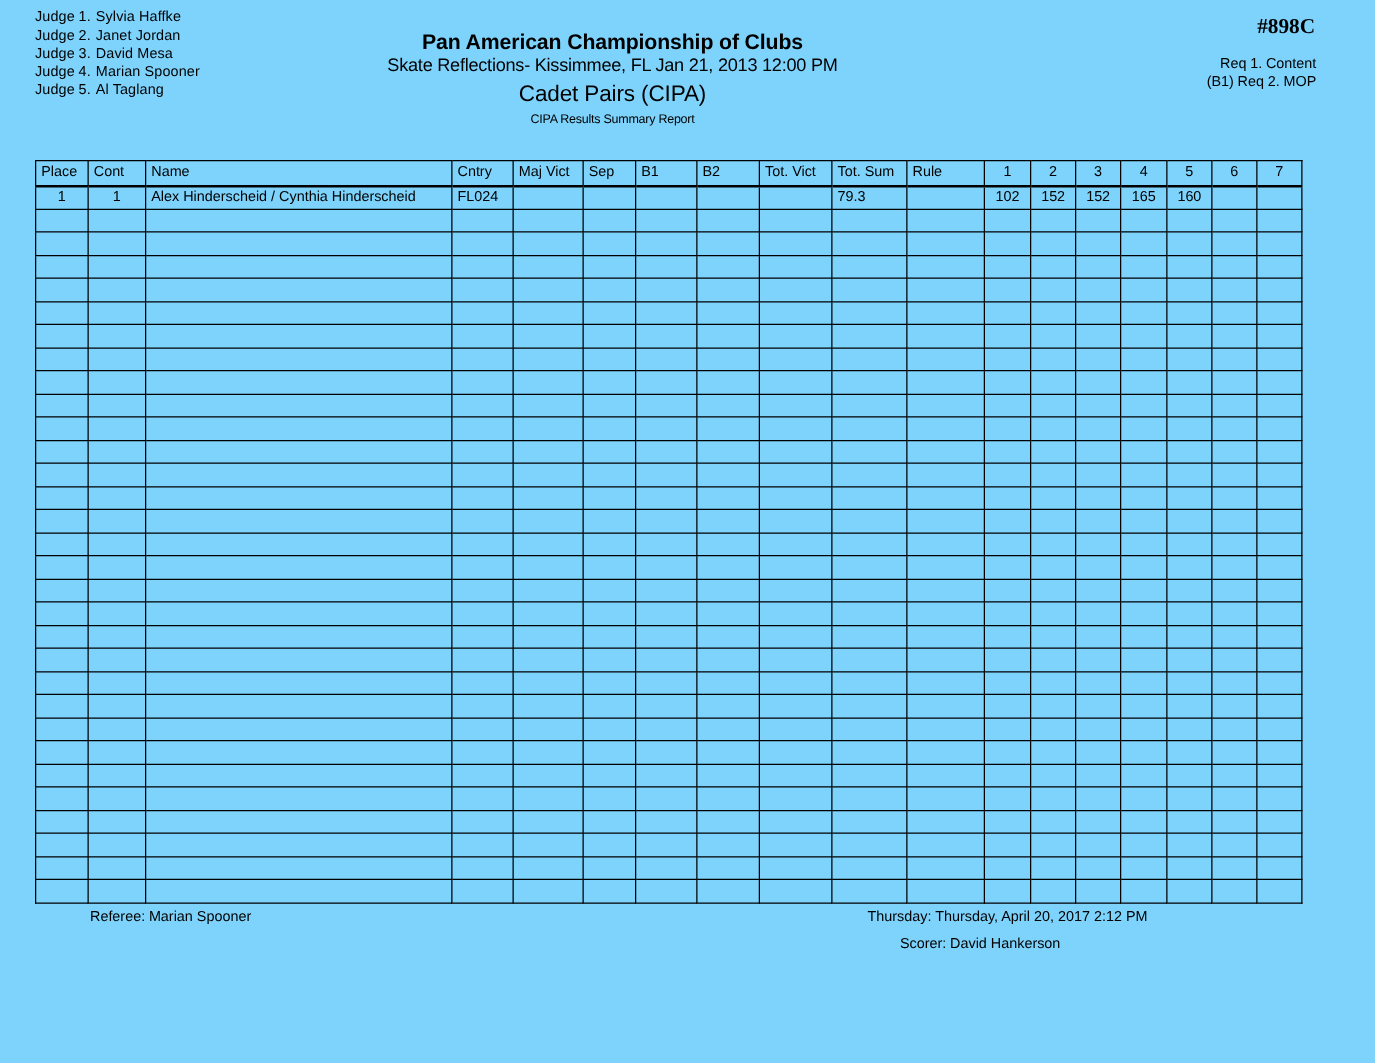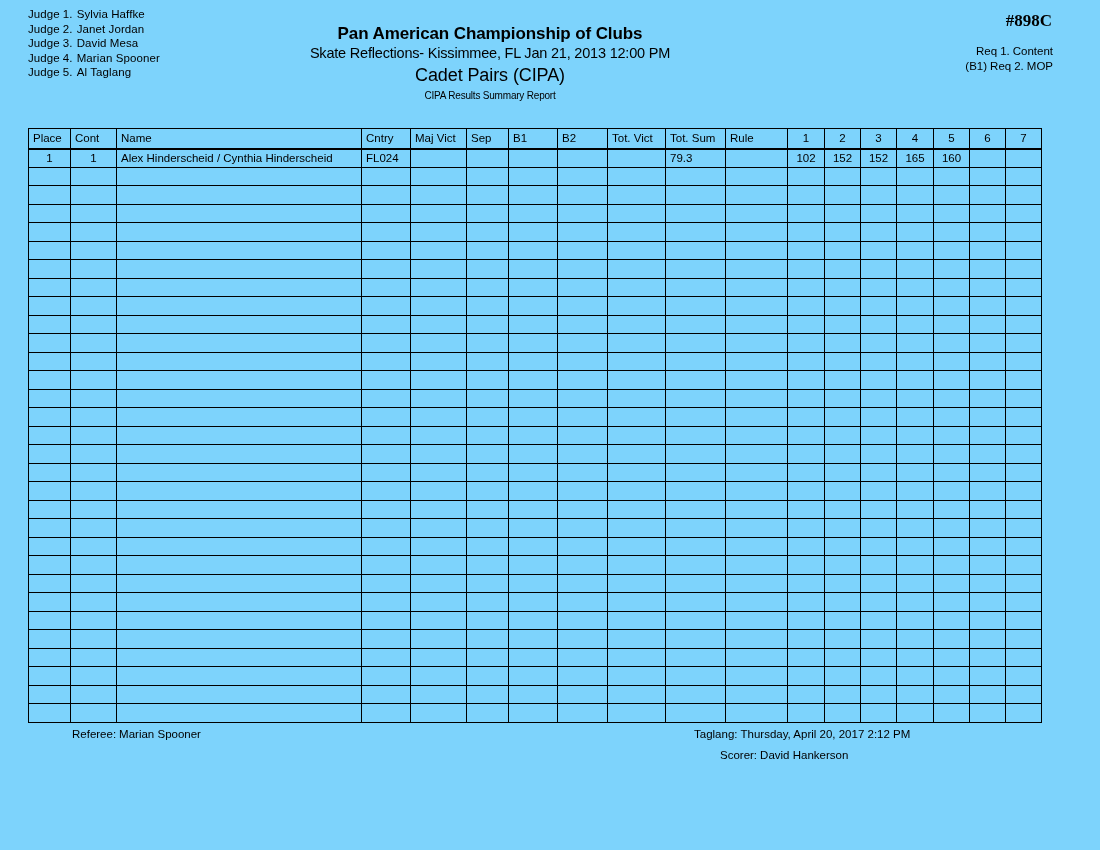--- a/index.html
+++ b/index.html
@@ -807,19 +807,19 @@
             <td>&nbsp;</td>
           </tr>
         </tbody>
     </table>
   </div>
 
   <div class="referee">
     <span class="lbl">Referee:</span><span>Marian Spooner</span>
   </div>
   <div class="printed">
-    <span class="lbl">Taglang:</span><span>Thursday, April 20, 2017  2:12 PM</span>
+    <span class="lbl">Thursday:</span><span>Thursday, April 20, 2017  2:12 PM</span>
   </div>
   <div class="scorer">
     <span class="lbl">Scorer:</span><span>David Hankerson</span>
   </div>
 
 </div>
 
 </body></html>

